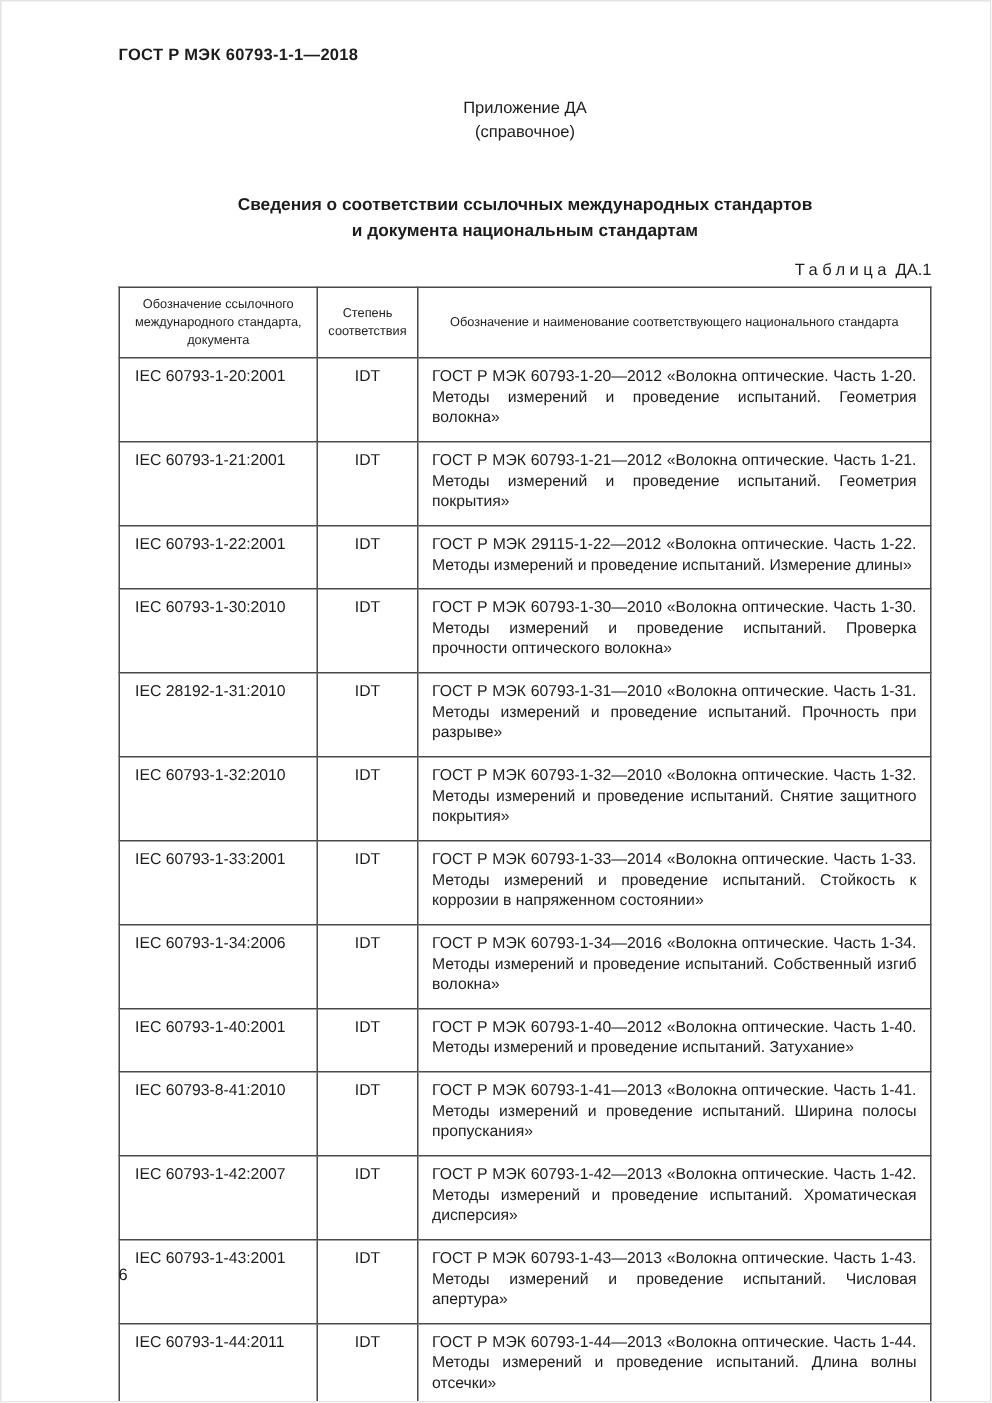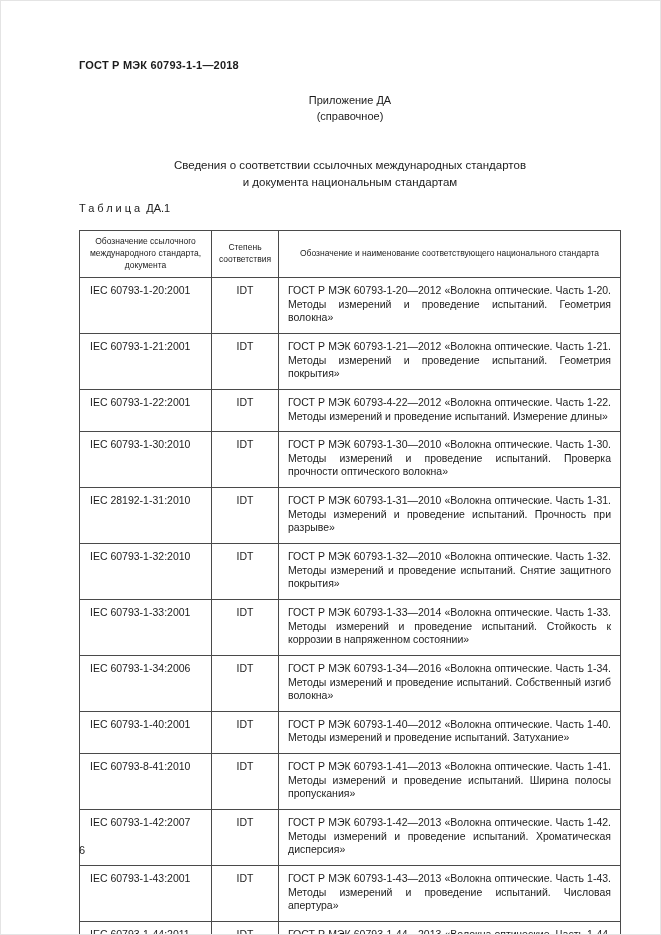--- a/index.html
+++ b/index.html
@@ -5,51 +5,52 @@
   * { margin: 0; padding: 0; box-sizing: border-box; }
   html, body { background: #ffffff; }
   body { font-family: "Liberation Sans", "DejaVu Sans", sans-serif; }
 
   .page {
     width: 661px;
     height: 935px;
     background: #ffffff;
     color: #1c1c1c;
     position: relative;
-    padding: 58px 39px 0 78px;
+    padding: 30px 39px 0 78px;
     border: 1px solid #e4e4e4;
     overflow: hidden;
   }
 
   .doc-header {
     font-weight: bold;
     font-size: 11px;
     letter-spacing: 0.2px;
     margin-bottom: 22px;
   }
 
   .appendix {
     text-align: center;
     font-weight: normal;
     font-size: 11px;
     line-height: 1.45;
   }
 
   .section-title {
     text-align: center;
-    font-weight: normal;
+    font-weight: bold;
     font-size: 11.5px;
     line-height: 1.5;
     margin-top: 32px;
   }
 
   .table-label {
     font-size: 11px;
     margin-top: 11px;
-    margin-bottom: 16px;
+    margin-bottom: 5px;
+    text-align: right;
   }
   .table-label .spaced { letter-spacing: 3px; }
 
   table.std {
     width: 100%;
     border-collapse: collapse;
     table-layout: fixed;
   }
   table.std col.c1 { width: 132px; }
   table.std col.c2 { width: 67px; }
@@ -132,21 +133,21 @@
           <td class="col-gost">ГОСТ Р МЭК 60793-1-20—2012 «Волокна оптические. Часть 1-20. Методы измерений и проведение испытаний. Геометрия волокна»</td>
         </tr>
         <tr>
           <td class="col-iec">IEC 60793-1-21:2001</td>
           <td class="col-degree">IDT</td>
           <td class="col-gost">ГОСТ Р МЭК 60793-1-21—2012 «Волокна оптические. Часть 1-21. Методы измерений и проведение испытаний. Геометрия покрытия»</td>
         </tr>
         <tr>
           <td class="col-iec">IEC 60793-1-22:2001</td>
           <td class="col-degree">IDT</td>
-          <td class="col-gost">ГОСТ Р МЭК 60793-4-22—2012 «Волокна оптические. Часть 1-22. Методы измерений и проведение испытаний. Измерение длины»</td>
+          <td class="col-gost">ГОСТ Р МЭК 29115-1-22—2012 «Волокна оптические. Часть 1-22. Методы измерений и проведение испытаний. Измерение длины»</td>
         </tr>
         <tr>
           <td class="col-iec">IEC 60793-1-30:2010</td>
           <td class="col-degree">IDT</td>
           <td class="col-gost">ГОСТ Р МЭК 60793-1-30—2010 «Волокна оптические. Часть 1-30. Методы измерений и проведение испытаний. Проверка прочности оптического волокна»</td>
         </tr>
         <tr>
           <td class="col-iec">IEC 28192-1-31:2010</td>
           <td class="col-degree">IDT</td>
           <td class="col-gost">ГОСТ Р МЭК 60793-1-31—2010 «Волокна оптические. Часть 1-31. Методы измерений и проведение испытаний. Прочность при разрыве»</td>

